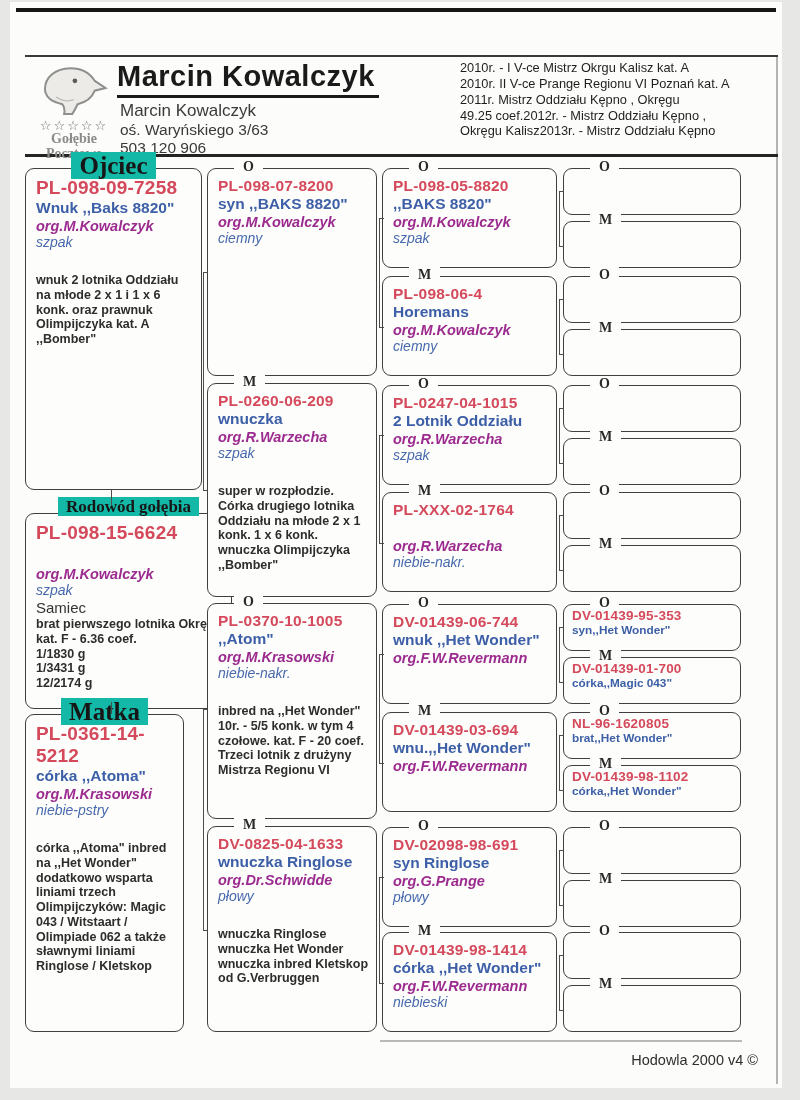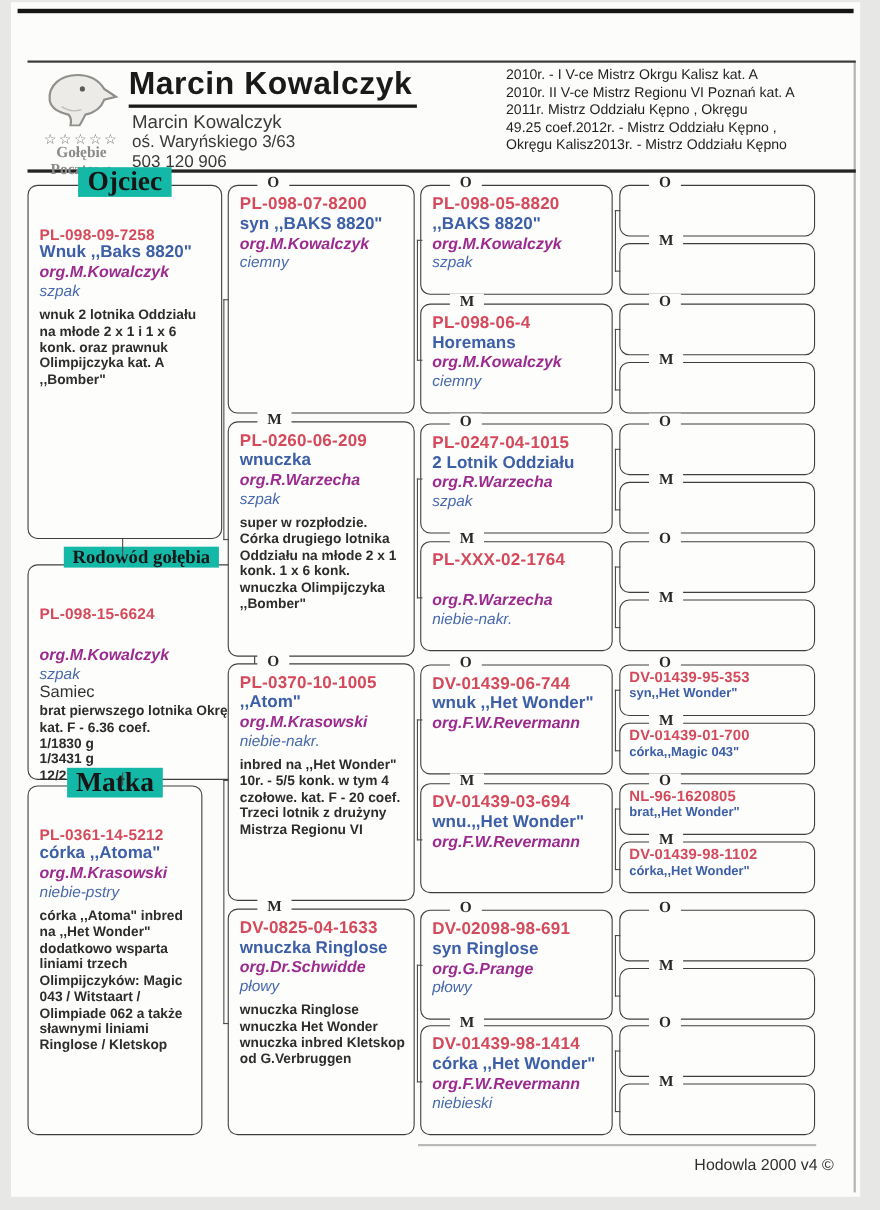--- a/index.html
+++ b/index.html
@@ -37,23 +37,23 @@
   .boxtitle{position:absolute;top:-17px;left:0;right:0;text-align:center;}
   .boxtitle span{background:#14b8a6;padding:0 8px;font-family:"Liberation Serif",serif;
                  font-weight:bold;color:#161616;}
   .t-big span{font-size:25px;}
   .t-small span{font-size:17px;}
   .ring{font-weight:bold;font-size:15.5px;color:#d4495b;letter-spacing:.2px;}
   .pname{font-weight:bold;font-size:15.5px;color:#3c5fa7;min-height:19px;}
   .org{font-weight:bold;font-style:italic;font-size:14.5px;color:#9c2b8f;}
   .pcolor{font-style:italic;font-size:14px;color:#4769ae;min-height:17px;}
   .sexline{font-size:15px;color:#333;}
-  .desc{margin-top:6px;font-weight:bold;font-size:12.5px;color:#2d2d2d;
+  .desc{margin-top:22px;font-weight:bold;font-size:12.5px;color:#2d2d2d;
         line-height:1.18;white-space:pre-line;}
-  .col1 .ring{font-size:14px;margin-top:28px;}
+  .col1 .ring{font-size:19px;}
   .subjbox .org{margin-top:22px;}
   .col4{padding:3px 5px 0 8px;}
   .col4 .ring{font-size:13.5px;}
   .col4 .pname{font-size:11.8px;min-height:0;}
 
   .conn{position:absolute;width:4px;border-left:1.6px solid #4d4d4d;
         border-top:1.6px solid #4d4d4d;border-bottom:1.6px solid #4d4d4d;}
   .conn.vonly{border-top:none;border-bottom:none;width:0;}
 
   .footer{position:absolute;right:42px;top:1052px;font-size:14.5px;color:#2e2e2e;}
@@ -85,21 +85,21 @@
     <div class="owner-name">Marcin Kowalczyk</div>
     <div class="owner-address">oś. Waryńskiego 3/63</div>
     <div class="owner-phone">503 120 906</div>
     <div class="ach">
       <div class="ach-row">
           <span class="ach-left"></span>
           <span class="ach-right">2010r. - I V-ce Mistrz Okrgu Kalisz kat. A</span>
         </div>
       <div class="ach-row">
           <span class="ach-left"></span>
-          <span class="ach-right">2010r. II V-ce Mistrz Regionu VI Poznań kat. A</span>
+          <span class="ach-right">2010r. II V-ce Prange Regionu VI Poznań kat. A</span>
         </div>
       <div class="ach-row">
           <span class="ach-left"></span>
           <span class="ach-right">2011r. Mistrz Oddziału Kępno , Okręgu</span>
         </div>
       <div class="ach-row">
           <span class="ach-left">49.25 coef.</span>
           <span class="ach-right">2012r. - Mistrz Oddziału Kępno ,</span>
         </div>
       <div class="ach-row">

